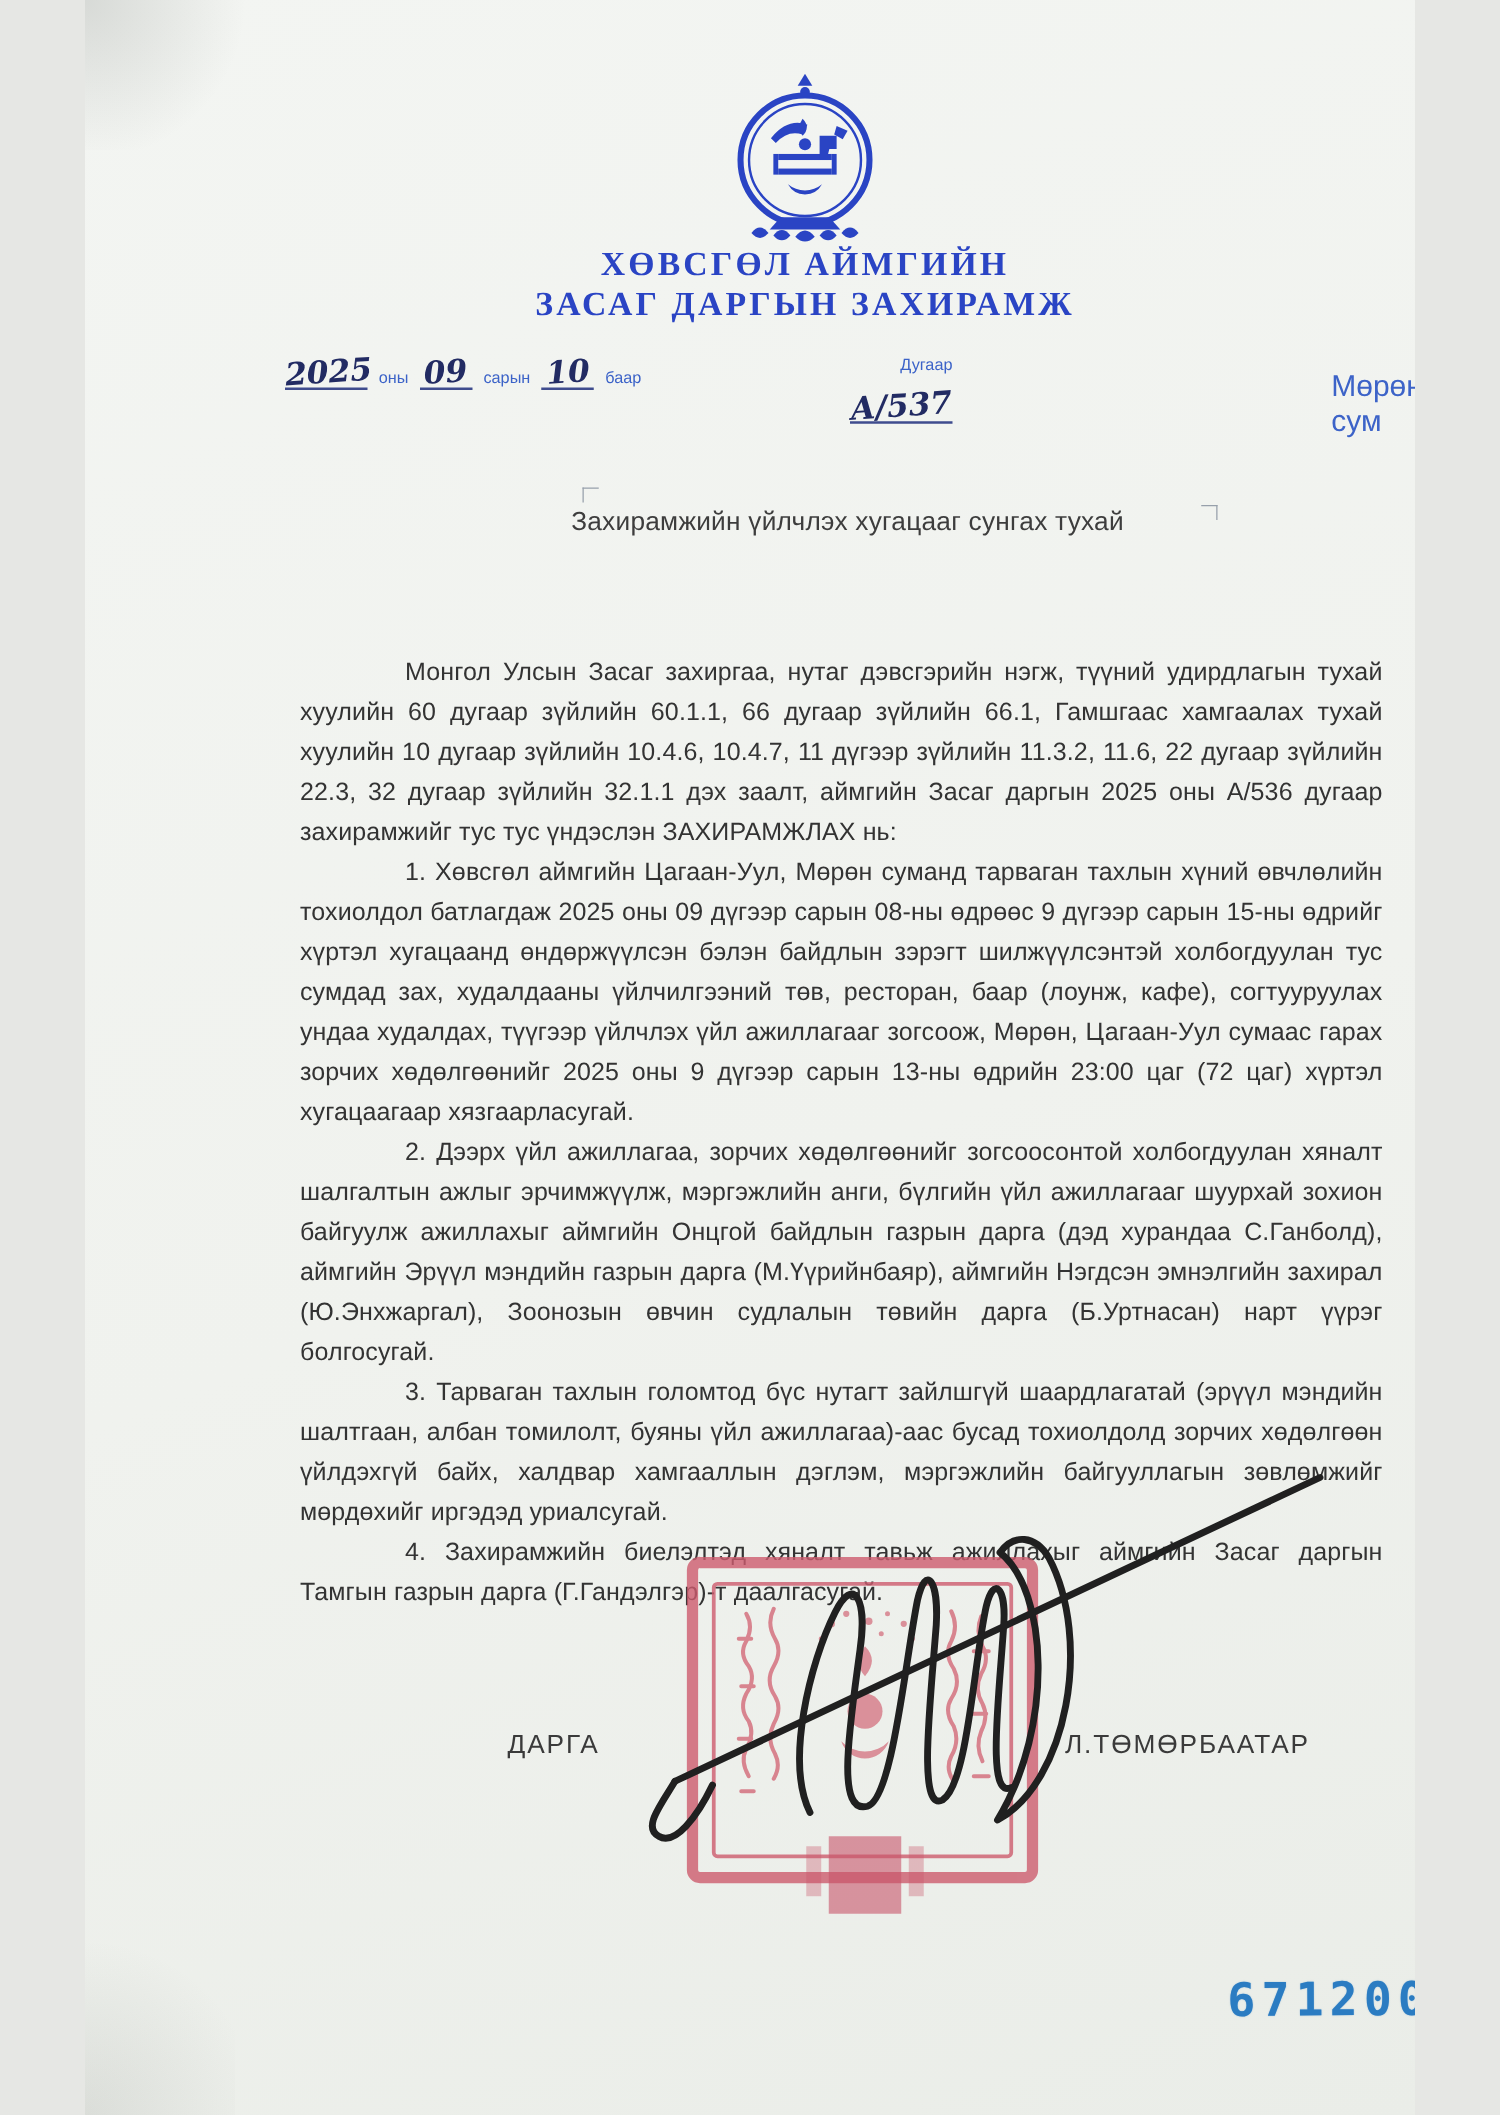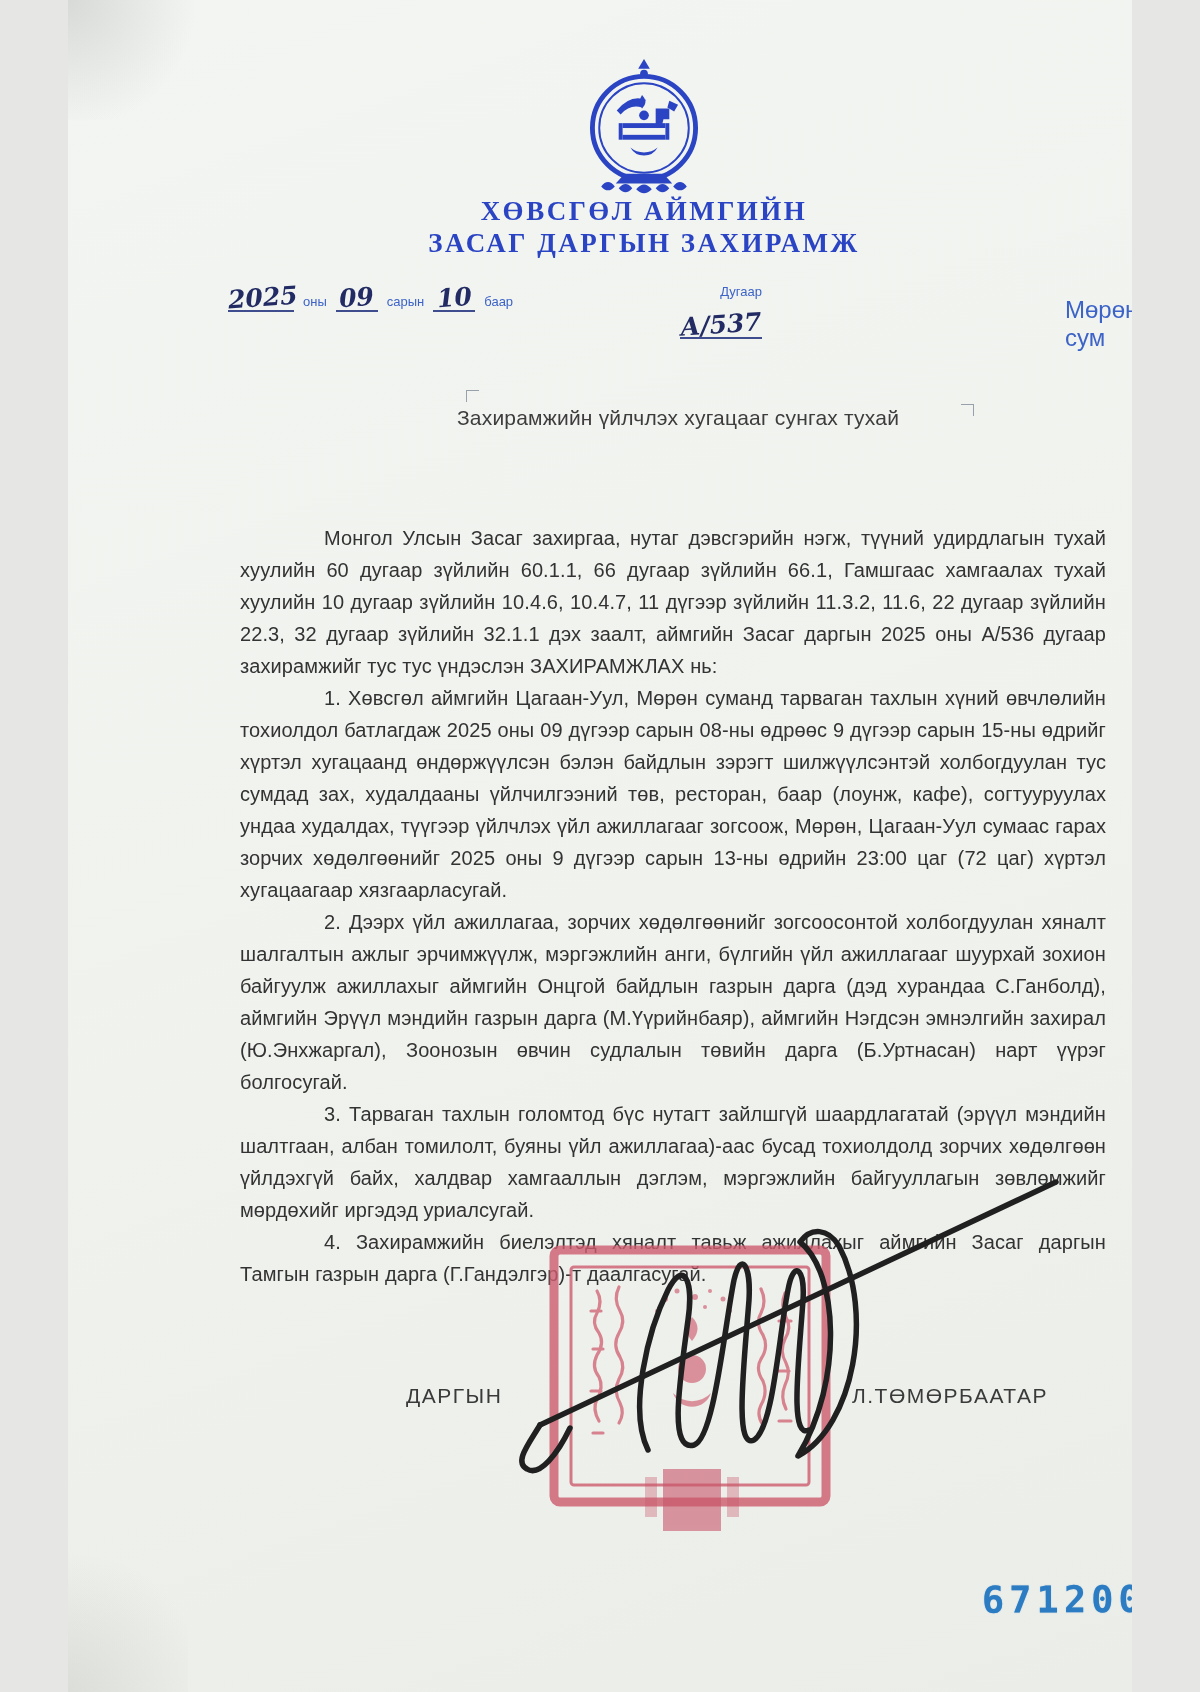--- a/index.html
+++ b/index.html
@@ -204,18 +204,18 @@
     <svg width="580" height="330" viewBox="0 0 580 330" aria-hidden="true">
       <g stroke="#202020" stroke-width="5.5" fill="none" stroke-linecap="round" stroke-linejoin="round">
         <path d="M558 32 L42 275"></path>
         <path d="M42 275 C30 295 16 312 29 319 C42 327 60 303 72 278"></path>
         <path d="M150 300 C130 260 150 180 170 140 C185 110 196 129 190 170 C182 230 170 302 196 295 C216 289 226 180 236 130 C243 100 253 115 251 150 C246 215 236 300 256 290 C276 278 281 180 291 135 C297 110 307 120 305 150 C301 210 291 290 311 280"></path>
         <path d="M302 92 C340 122 346 230 300 306 C356 276 376 162 341 96 C330 78 313 77 302 92"></path>
       </g>
     </svg>
   </div>
 
-  <div class="sig-label position">ДАРГЫН</div>
+  <div class="sig-label position">ДАРГА</div>
   <div class="sig-label name">Л.ТӨМӨРБААТАР</div>
 
   <div class="reg-number">6712001335</div>
 
 </div>
 
 </body></html>

